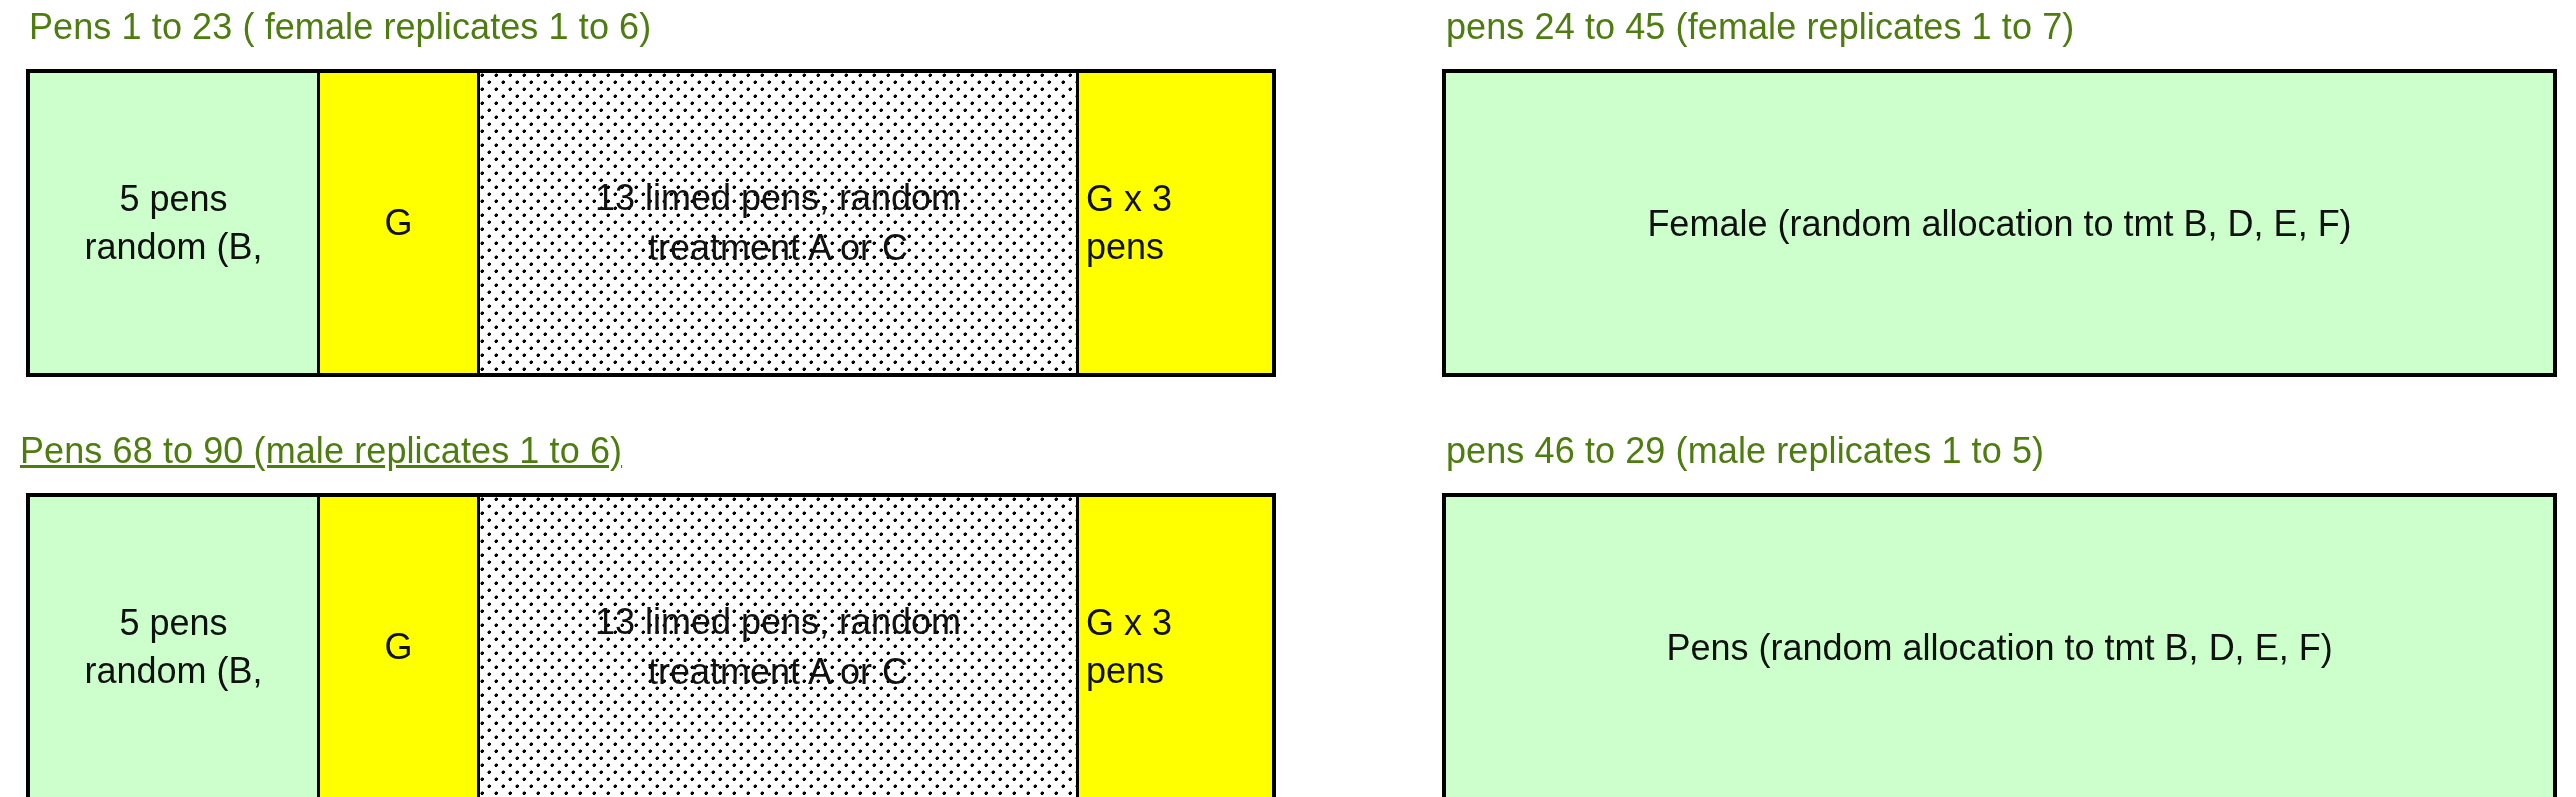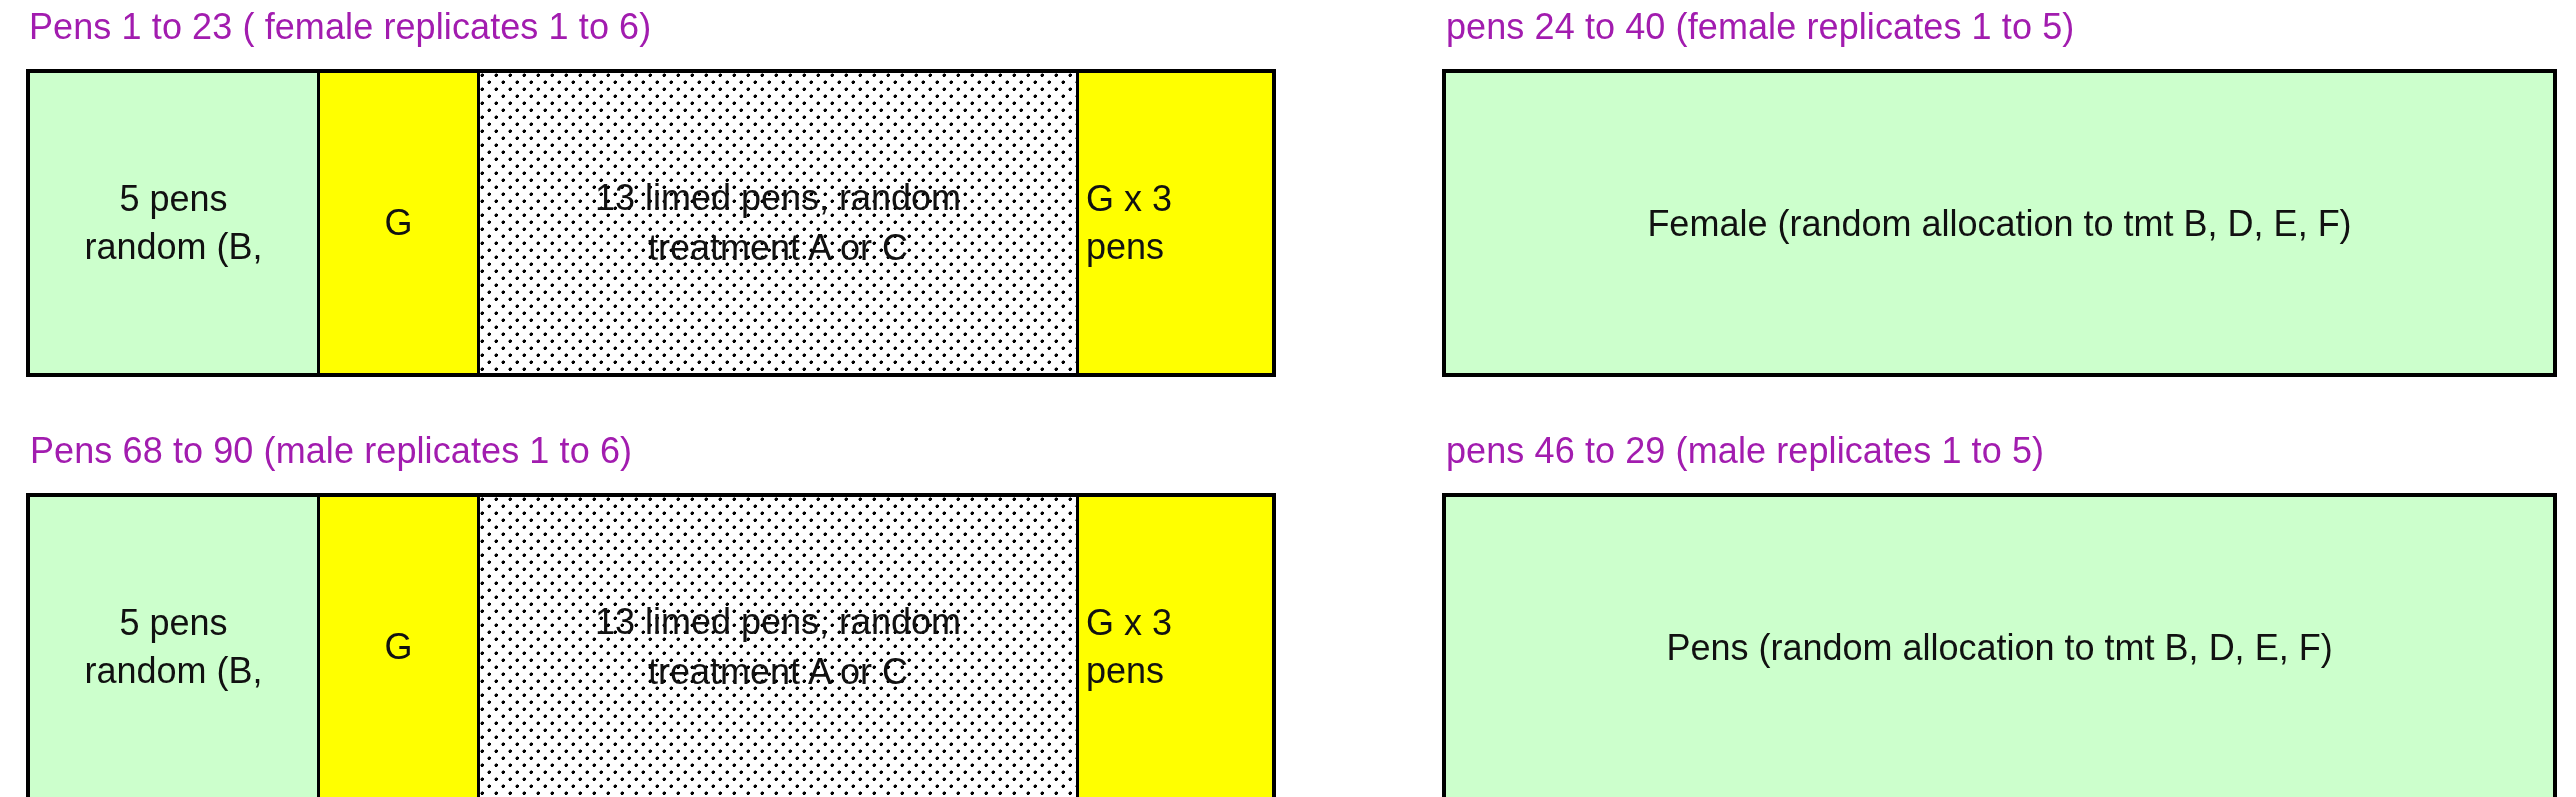--- a/index.html
+++ b/index.html
@@ -21,27 +21,27 @@
     width: 2576px;
     height: 797px;
   }
 
   
   .caption {
     position: absolute;
     font-size: 36px;
     line-height: 43px;
     font-weight: 400;
-    color: #a21caf;
+    color: #4d7c0f;
     white-space: nowrap;
     letter-spacing: 0.1px;
   }
   .caption-tl { left: 29px;   top: 5.2px; }
   .caption-tr { left: 1446px; top: 5.2px; }
-  .caption-bl { left: 30px;   top: 429px; }
+  .caption-bl { left: 20px;   top: 429px; text-decoration: underline; }
   .caption-br { left: 1446px; top: 429px; }
 
   
   .strip {
     position: absolute;
     display: flex;
     box-sizing: border-box;
     border: 4.3px solid #000000;
     background: #ffffff;
   }
@@ -156,21 +156,21 @@
 
     <div class="cell cell-gx3">
       <div class="cell-text">
         <div>G x 3</div>
         <div>pens</div>
       </div>
     </div>
 
   </div>
 
-  <div class="caption caption-tr">pens 24 to 40 (female replicates 1 to 5)</div>
+  <div class="caption caption-tr">pens 24 to 45 (female replicates 1 to 7)</div>
 
   <div class="panel panel-top">
     <div class="panel-text">Female (random allocation to tmt B, D, E, F)</div>
   </div>
 
   <div class="caption caption-bl">Pens 68 to 90 (male replicates 1 to 6)</div>
 
   <div class="strip strip-bottom">
 
     <div class="cell cell-green">

